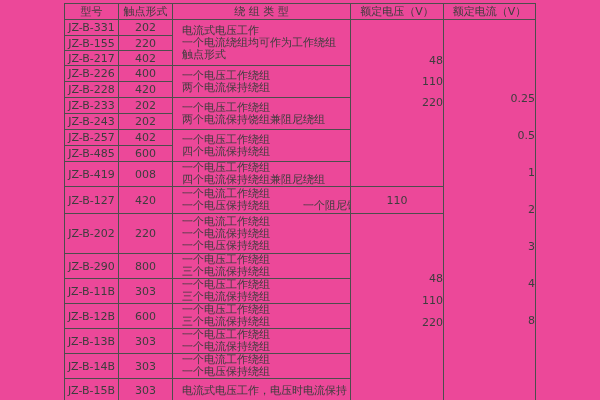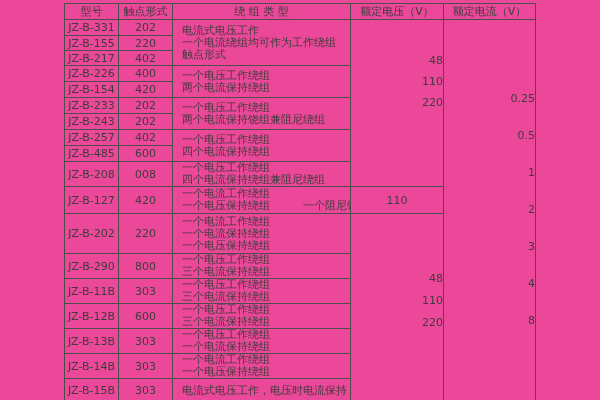--- a/index.html
+++ b/index.html
@@ -111,21 +111,21 @@
     <tr class="h16">
       <td class="center">JZ-B-226</td>
       <td class="center">400</td>
       <td class="winding" rowspan="2">
         <div class="wline">一个电压工作绕组</div>
         <div class="wline">两个电流保持绕组</div>
       </td>
     </tr>
 
     <tr class="h16">
-      <td class="center">JZ-B-154</td>
+      <td class="center">JZ-B-228</td>
       <td class="center">420</td>
     </tr>
 
     <tr class="h16">
       <td class="center">JZ-B-233</td>
       <td class="center">202</td>
       <td class="winding" rowspan="2">
         <div class="wline">一个电压工作绕组</div>
         <div class="wline">两个电流保持饶组兼阻尼绕组</div>
       </td>
@@ -144,21 +144,21 @@
         <div class="wline">四个电流保持绕组</div>
       </td>
     </tr>
 
     <tr class="h16">
       <td class="center">JZ-B-485</td>
       <td class="center">600</td>
     </tr>
 
     <tr class="h22">
-      <td class="center">JZ-B-208</td>
+      <td class="center">JZ-B-419</td>
       <td class="center">008</td>
       <td class="winding">
         <div class="wline">一个电压工作绕组</div>
         <div class="wline">四个电流保持绕组兼阻尼绕组</div>
       </td>
     </tr>
 
     <tr class="h27">
       <td class="center">JZ-B-127</td>
       <td class="center">420</td>

